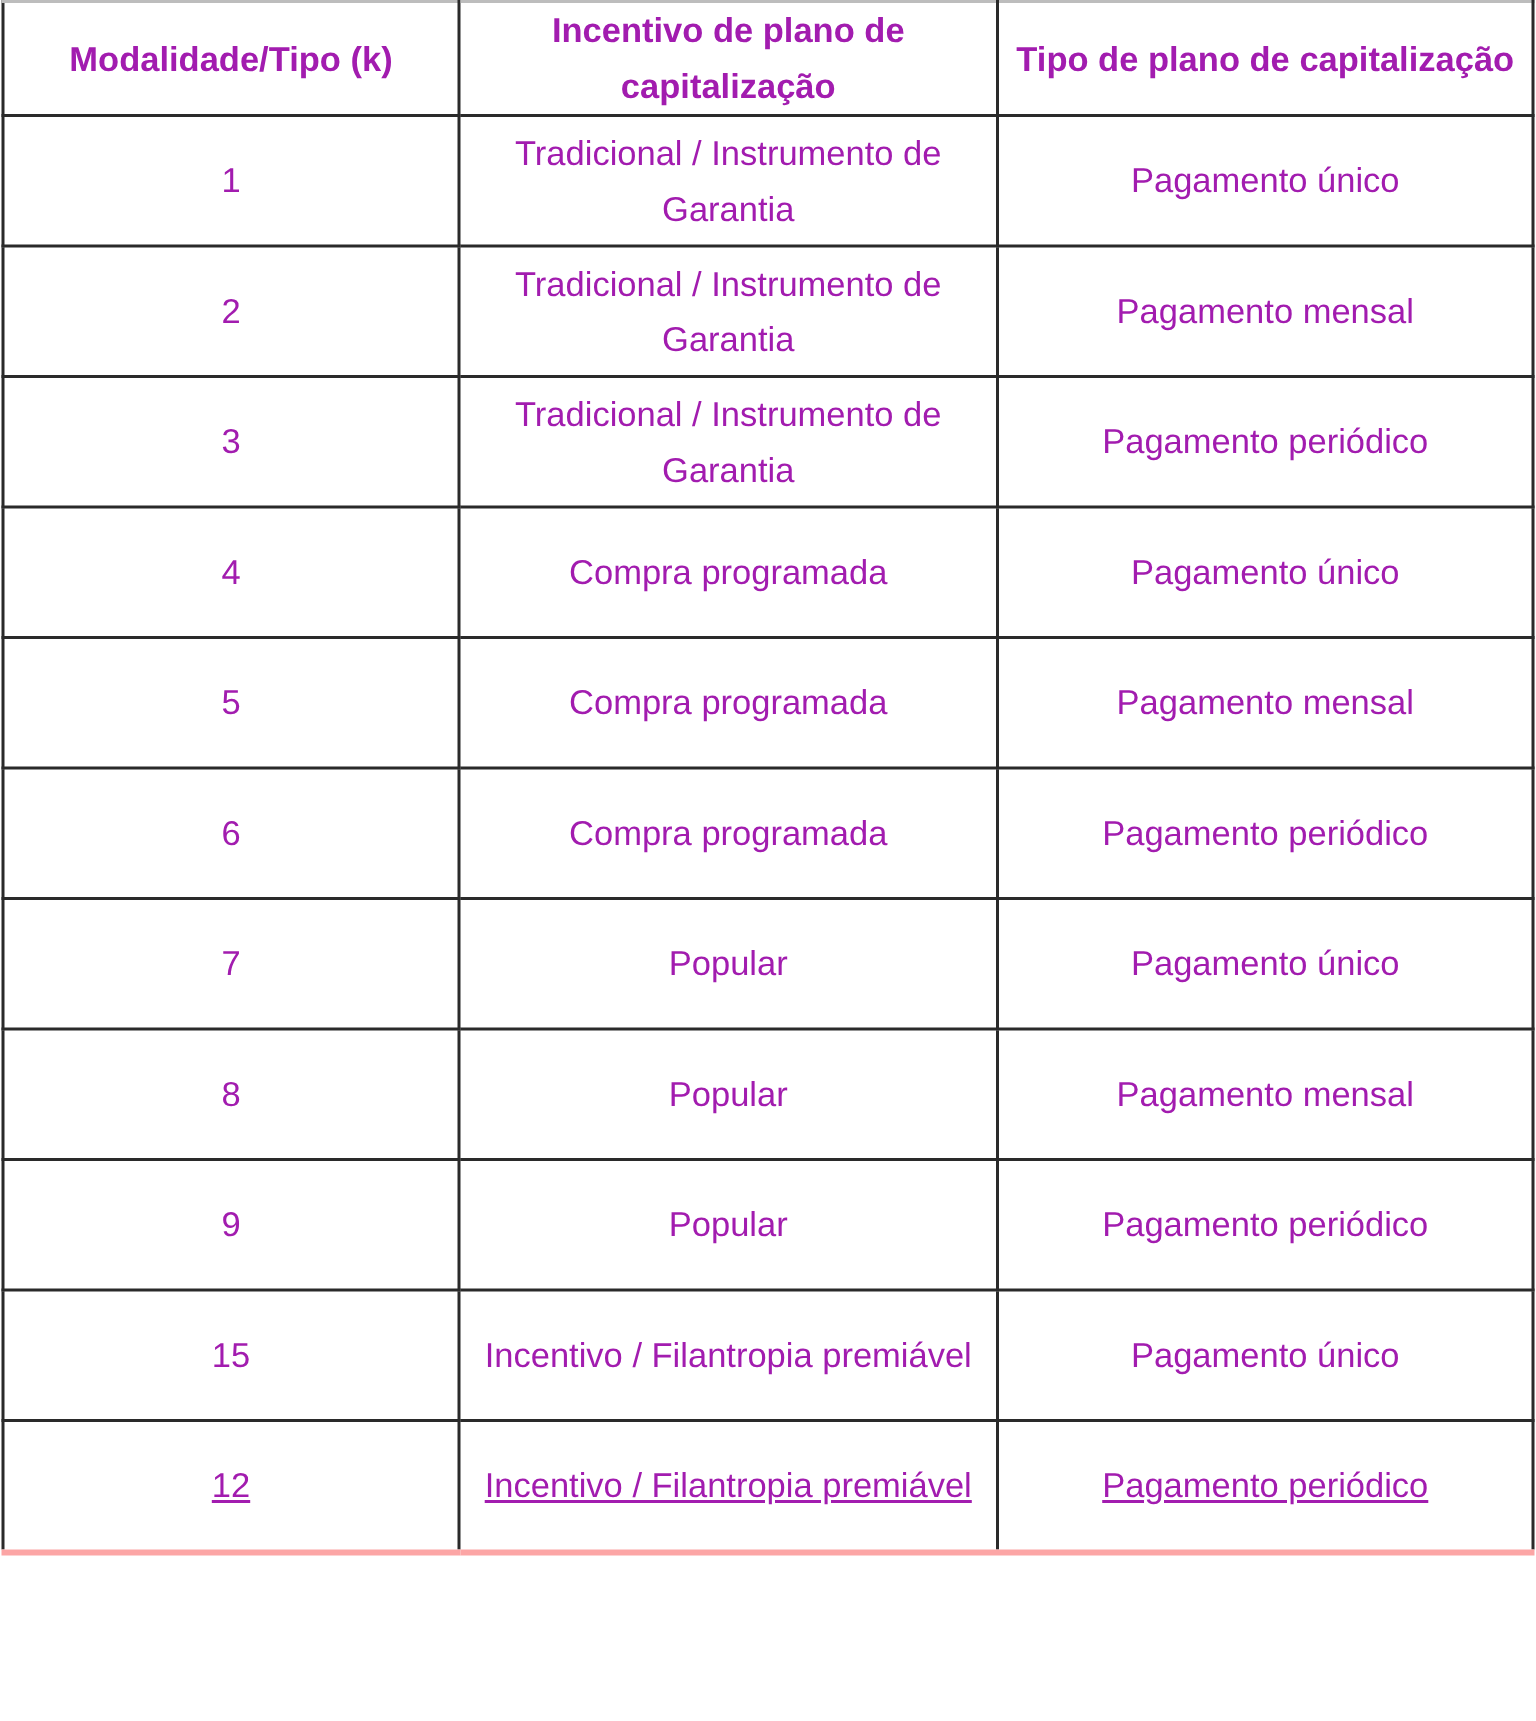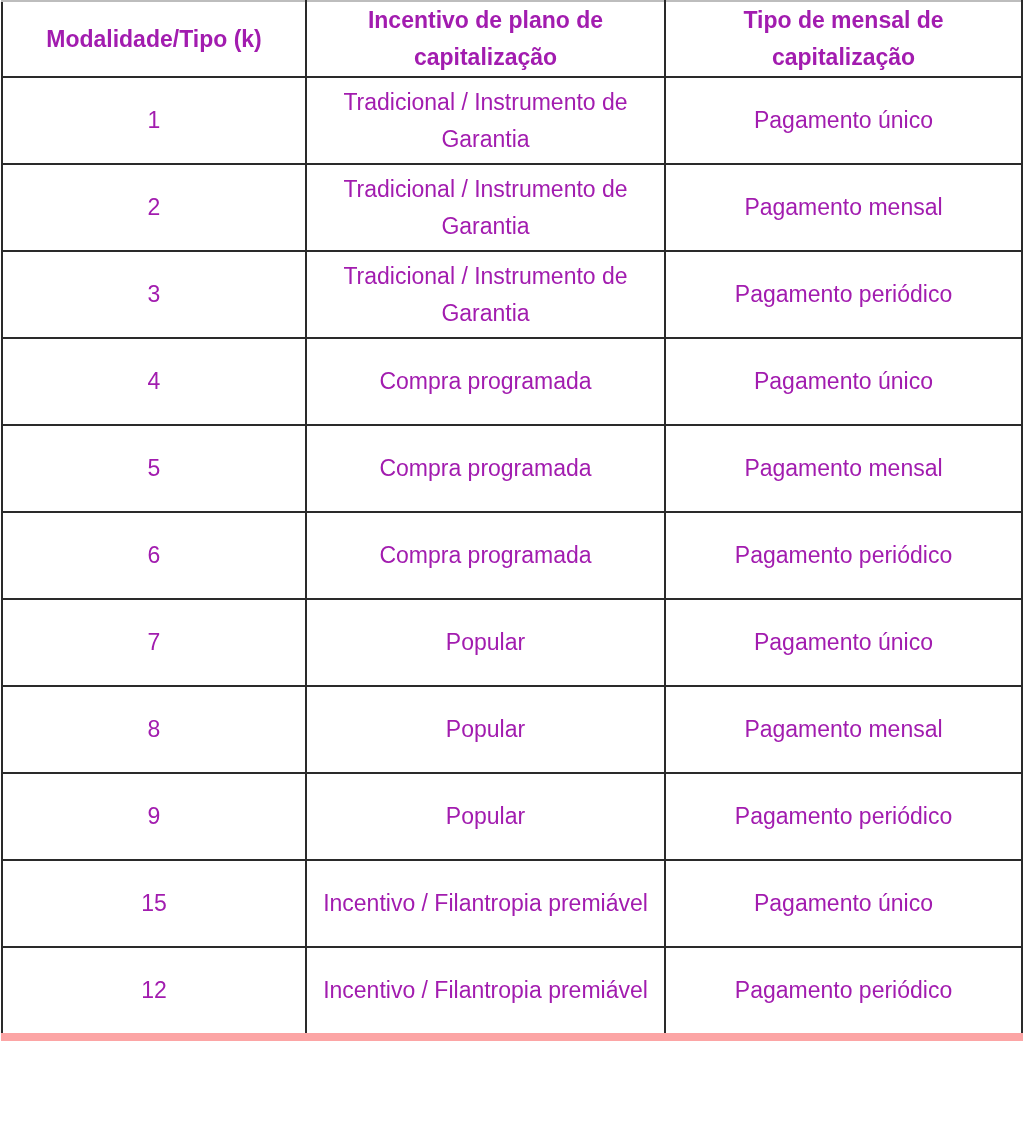--- a/index.html
+++ b/index.html
@@ -22,36 +22,36 @@
       padding: 0 8px;
       font-size: 23px;
       line-height: 37px;
     }
     th {
       font-weight: bold;
       height: 71px;
       border-top: 2px solid #bdbdbd;
     }
     td { height: 85px; font-weight: normal; }
-    tr:last-child td { border-bottom: 8px solid #fca5a5; }
+    tr:last-child td { border-bottom: 4px solid #fca5a5; text-decoration: underline; }
   </style>
 </head>
 <body>
 
 <table>
   <colgroup>
       <col class="c1">
       <col class="c2">
       <col class="c3">
     </colgroup>
   <thead>
     <tr>
       <th>Modalidade/Tipo (k)</th>
       <th>Incentivo de plano de capitalização</th>
-      <th>Tipo de mensal de capitalização</th>
+      <th>Tipo de plano de capitalização</th>
     </tr>
   </thead>
   <tbody>
     <tr>
       <td>1</td>
       <td>Tradicional / Instrumento de Garantia</td>
       <td>Pagamento único</td>
     </tr>
     <tr>
       <td>2</td>

